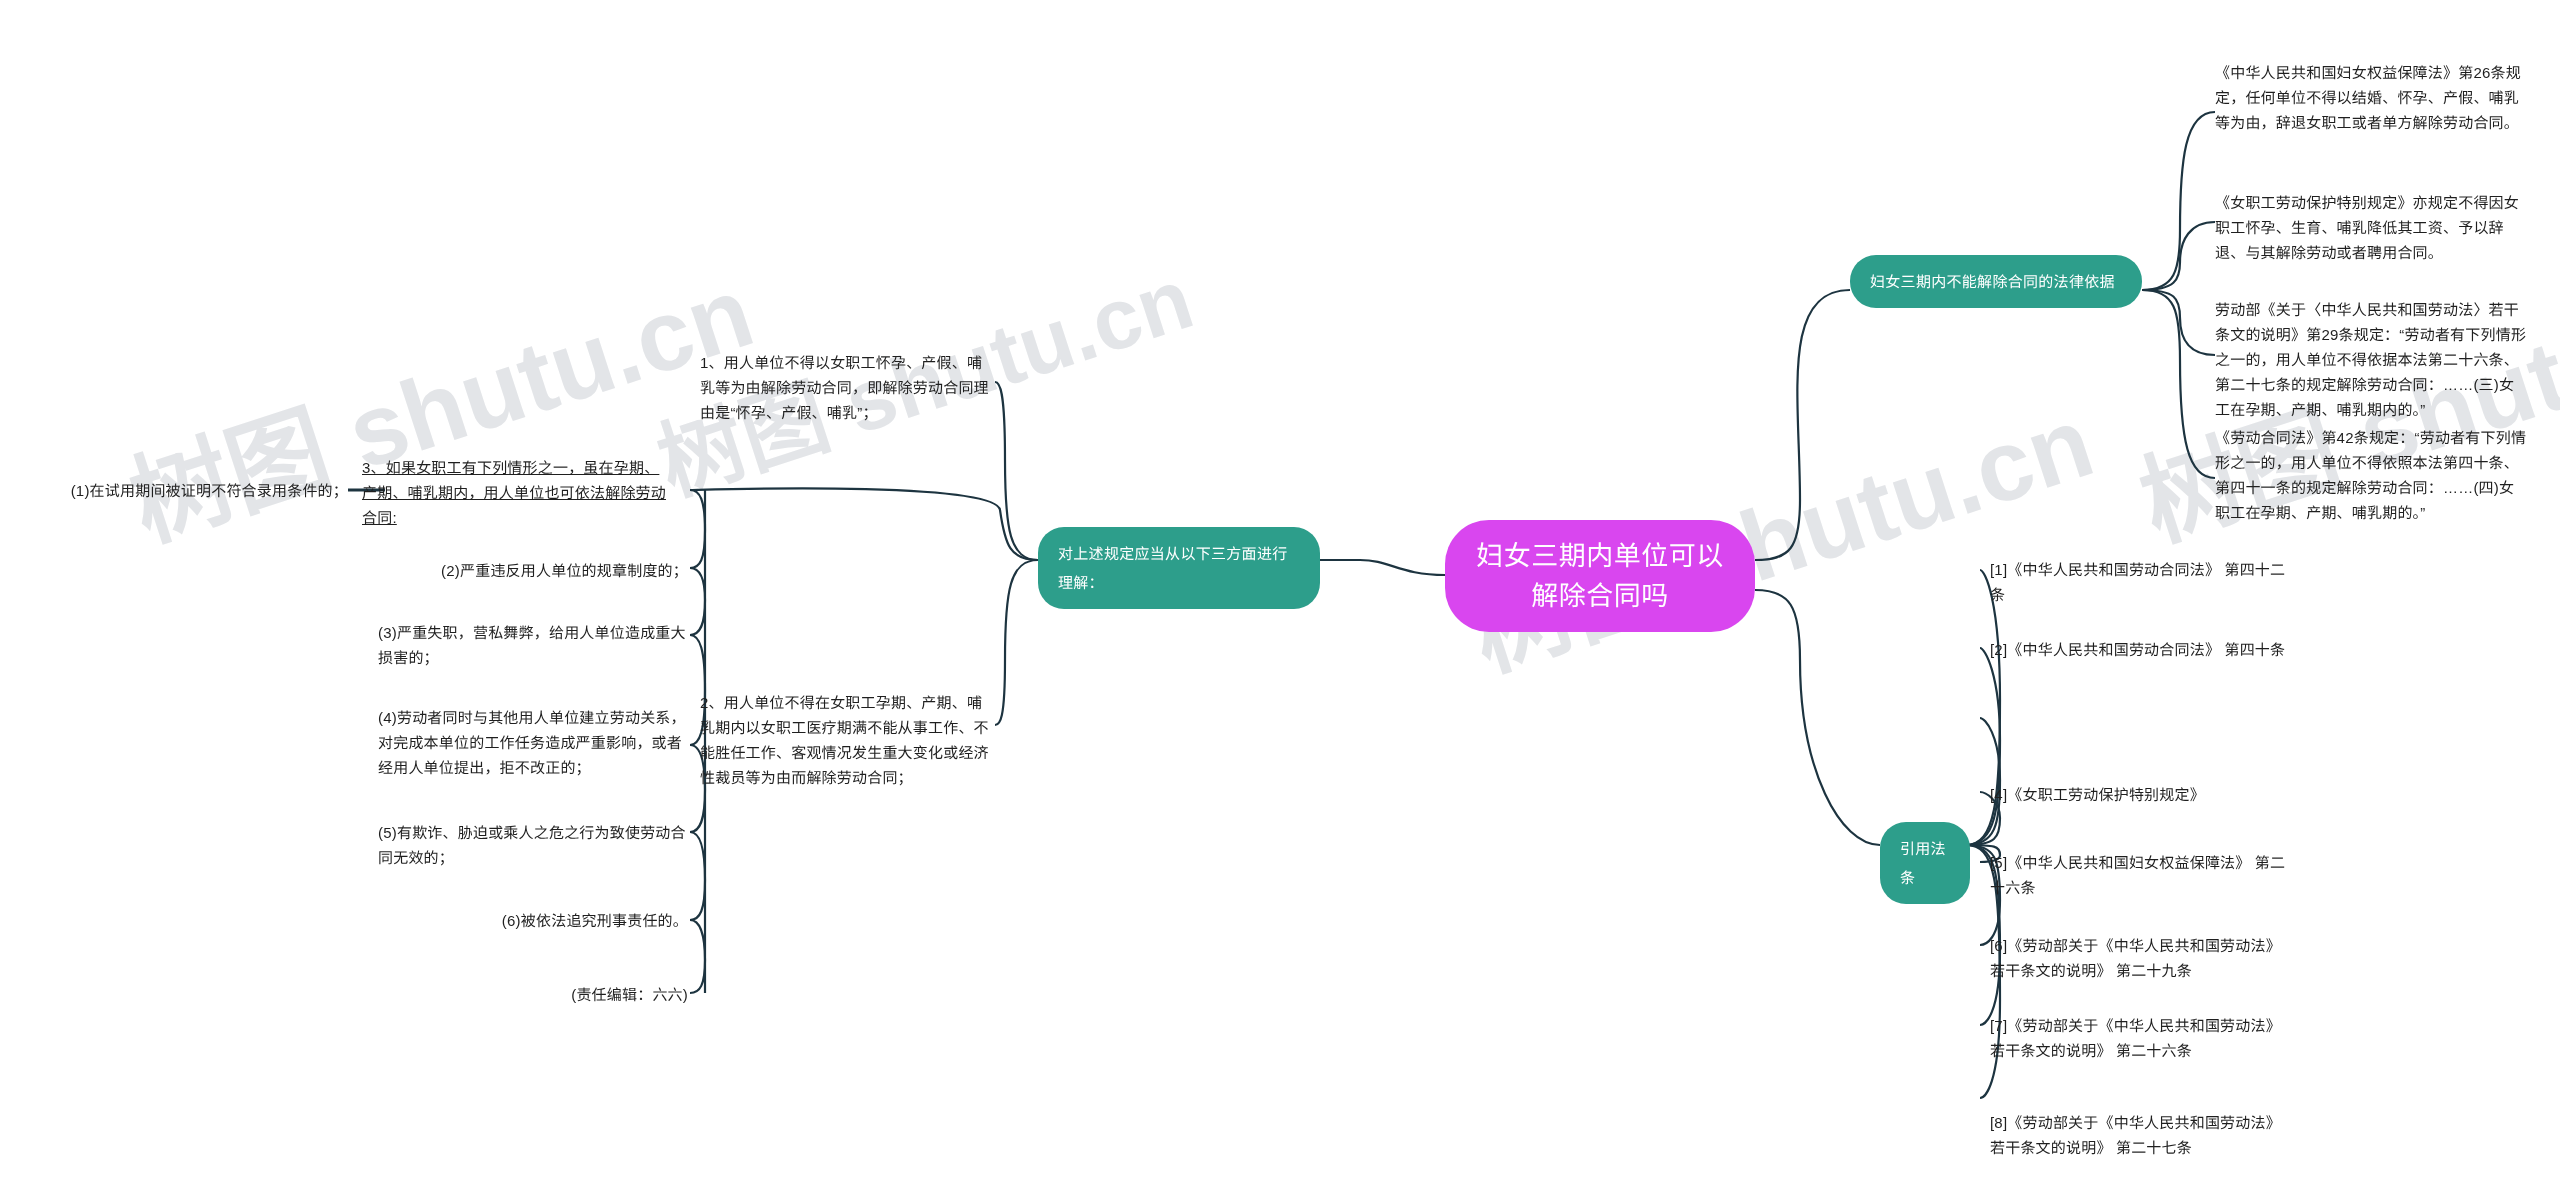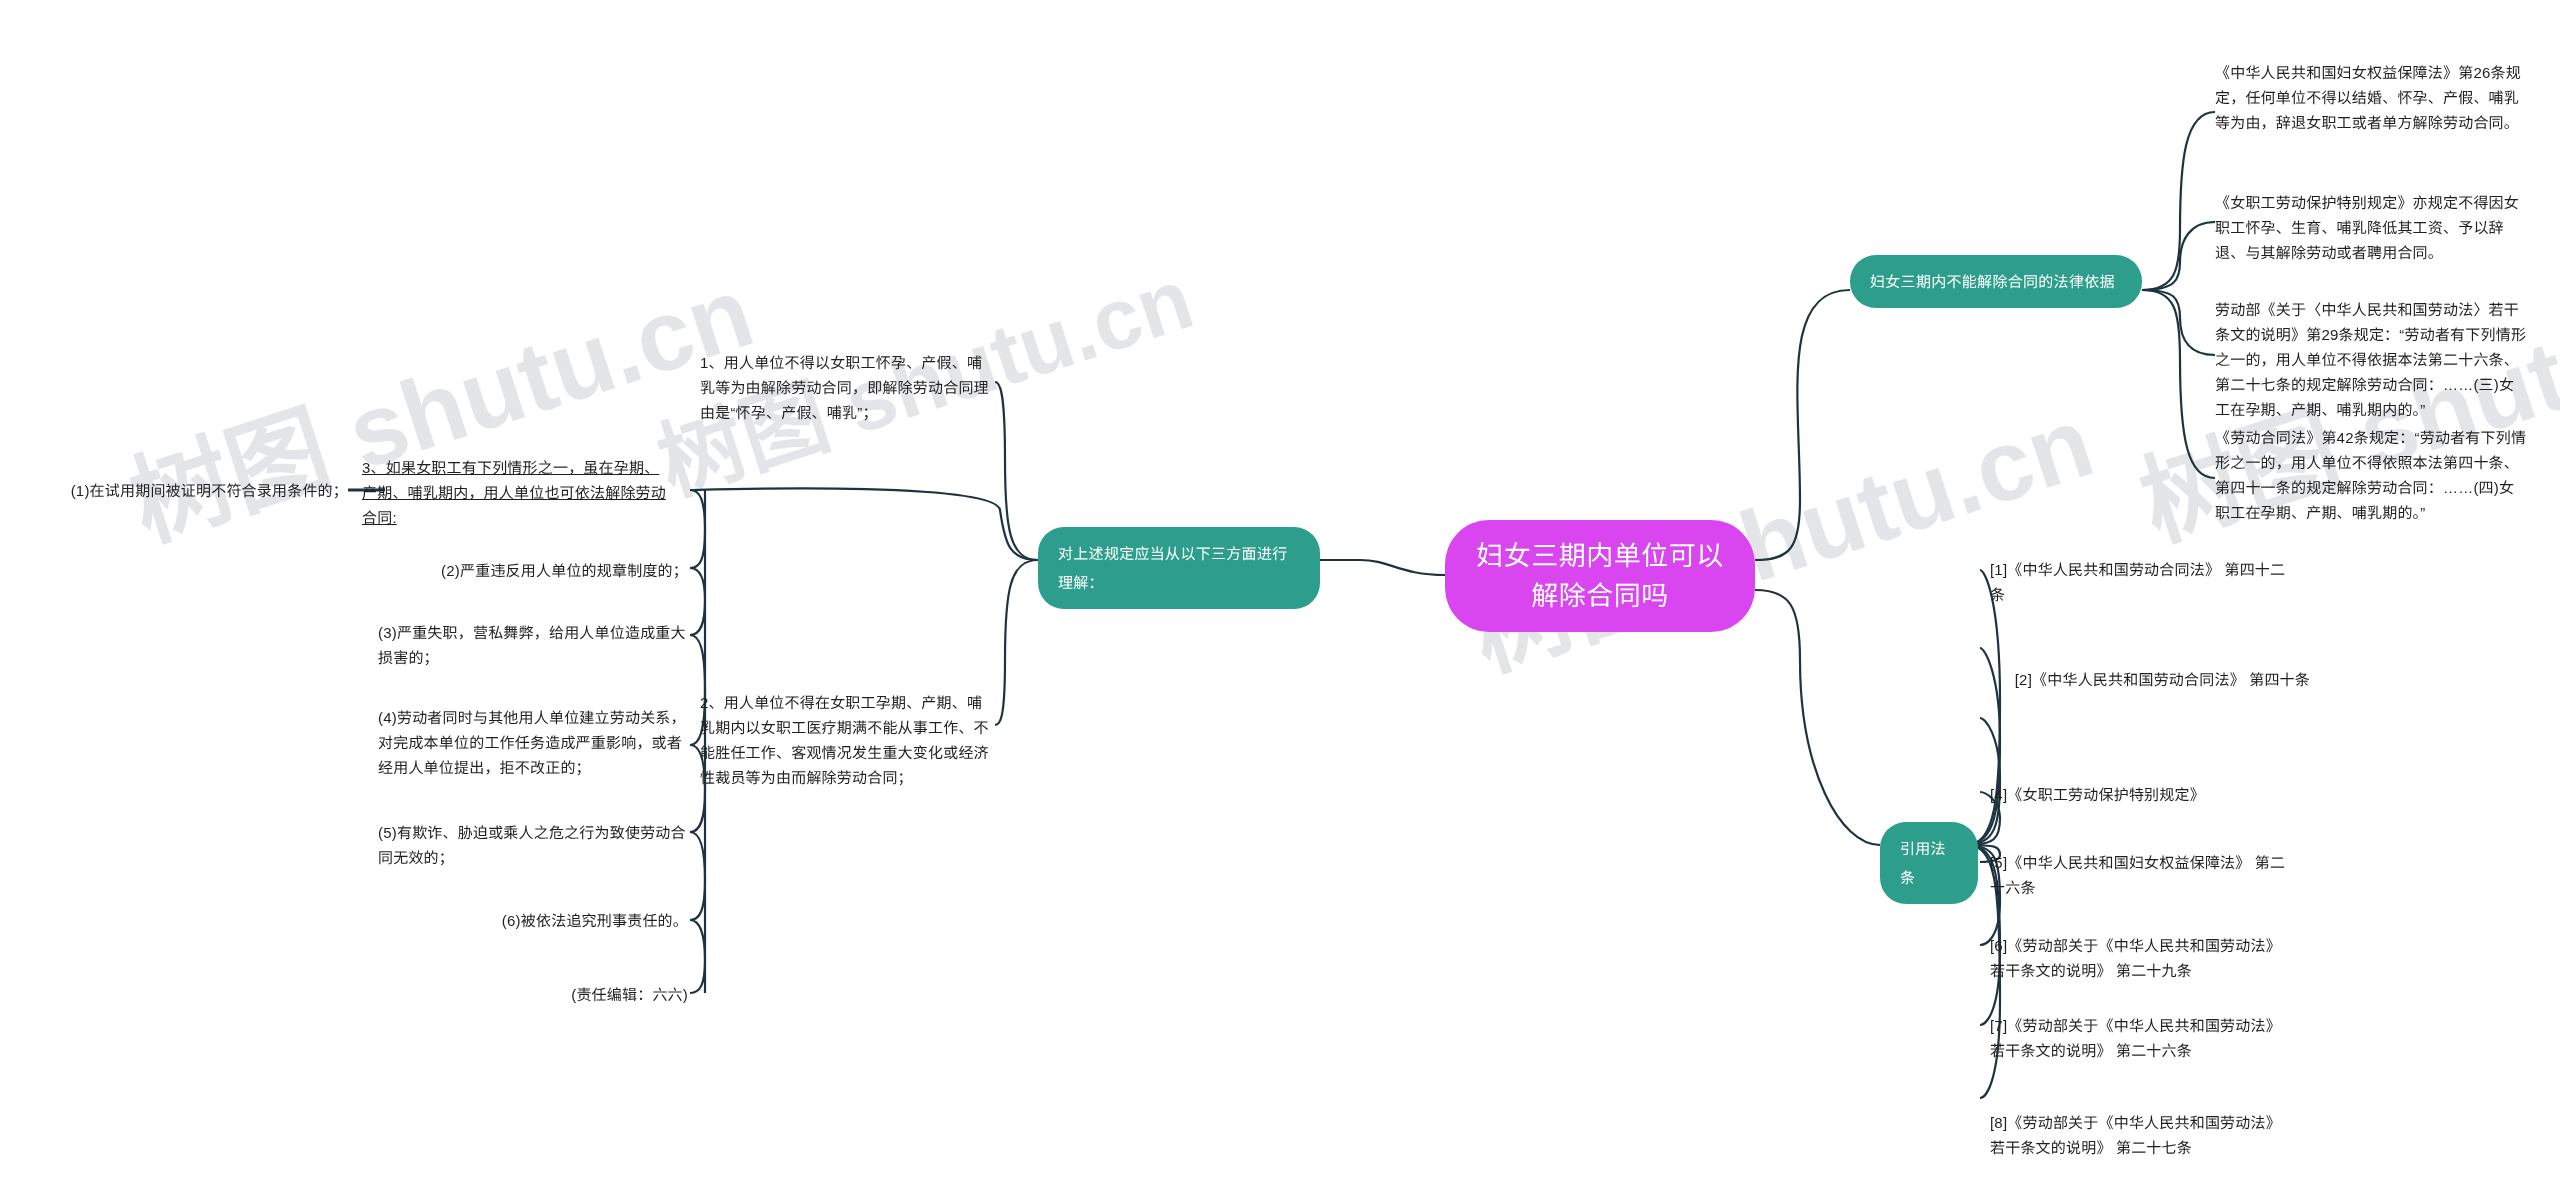--- a/index.html
+++ b/index.html
@@ -136,28 +136,28 @@
   <div class="node leaf" style="left:2215px; top:190px; width:312px;">
     <span>《女职工劳动保护特别规定》亦规定不得因女职工怀孕、生育、哺乳降低其工资、予以辞退、与其解除劳动或者聘用合同。</span>
   </div>
   <div class="node leaf" style="left:2215px; top:297px; width:312px;">
     <span>劳动部《关于〈中华人民共和国劳动法〉若干条文的说明》第29条规定：“劳动者有下列情形之一的，用人单位不得依据本法第二十六条、第二十七条的规定解除劳动合同：……(三)女工在孕期、产期、哺乳期内的。”</span>
   </div>
   <div class="node leaf" style="left:2215px; top:425px; width:312px;">
     <span>《劳动合同法》第42条规定：“劳动者有下列情形之一的，用人单位不得依照本法第四十条、第四十一条的规定解除劳动合同：……(四)女职工在孕期、产期、哺乳期的。”</span>
   </div>
 
-  <div class="node branch" style="left:1880px; top:822px; width:98px;">
+  <div class="node branch" style="left:1880px; top:822px; width:90px;">
     <span>引用法条</span>
   </div>
 
   <div class="node leaf" style="left:1990px; top:557px; width:300px;">
     <span>[1]《中华人民共和国劳动合同法》 第四十二条</span>
   </div>
-  <div class="node leaf" style="left:1990px; top:667px; width:320px;text-align:right;">
+  <div class="node leaf" style="left:1990px; top:637px; width:320px;">
     <span>[2]《中华人民共和国劳动合同法》 第四十条</span>
   </div>
   <div class="node leaf" style="left:1990px; top:782px; width:300px;">
     <span>[4]《女职工劳动保护特别规定》</span>
   </div>
   <div class="node leaf" style="left:1990px; top:850px; width:300px;">
     <span>[5]《中华人民共和国妇女权益保障法》 第二十六条</span>
   </div>
   <div class="node leaf" style="left:1990px; top:933px; width:300px;">
     <span>[6]《劳动部关于《中华人民共和国劳动法》若干条文的说明》 第二十九条</span>

